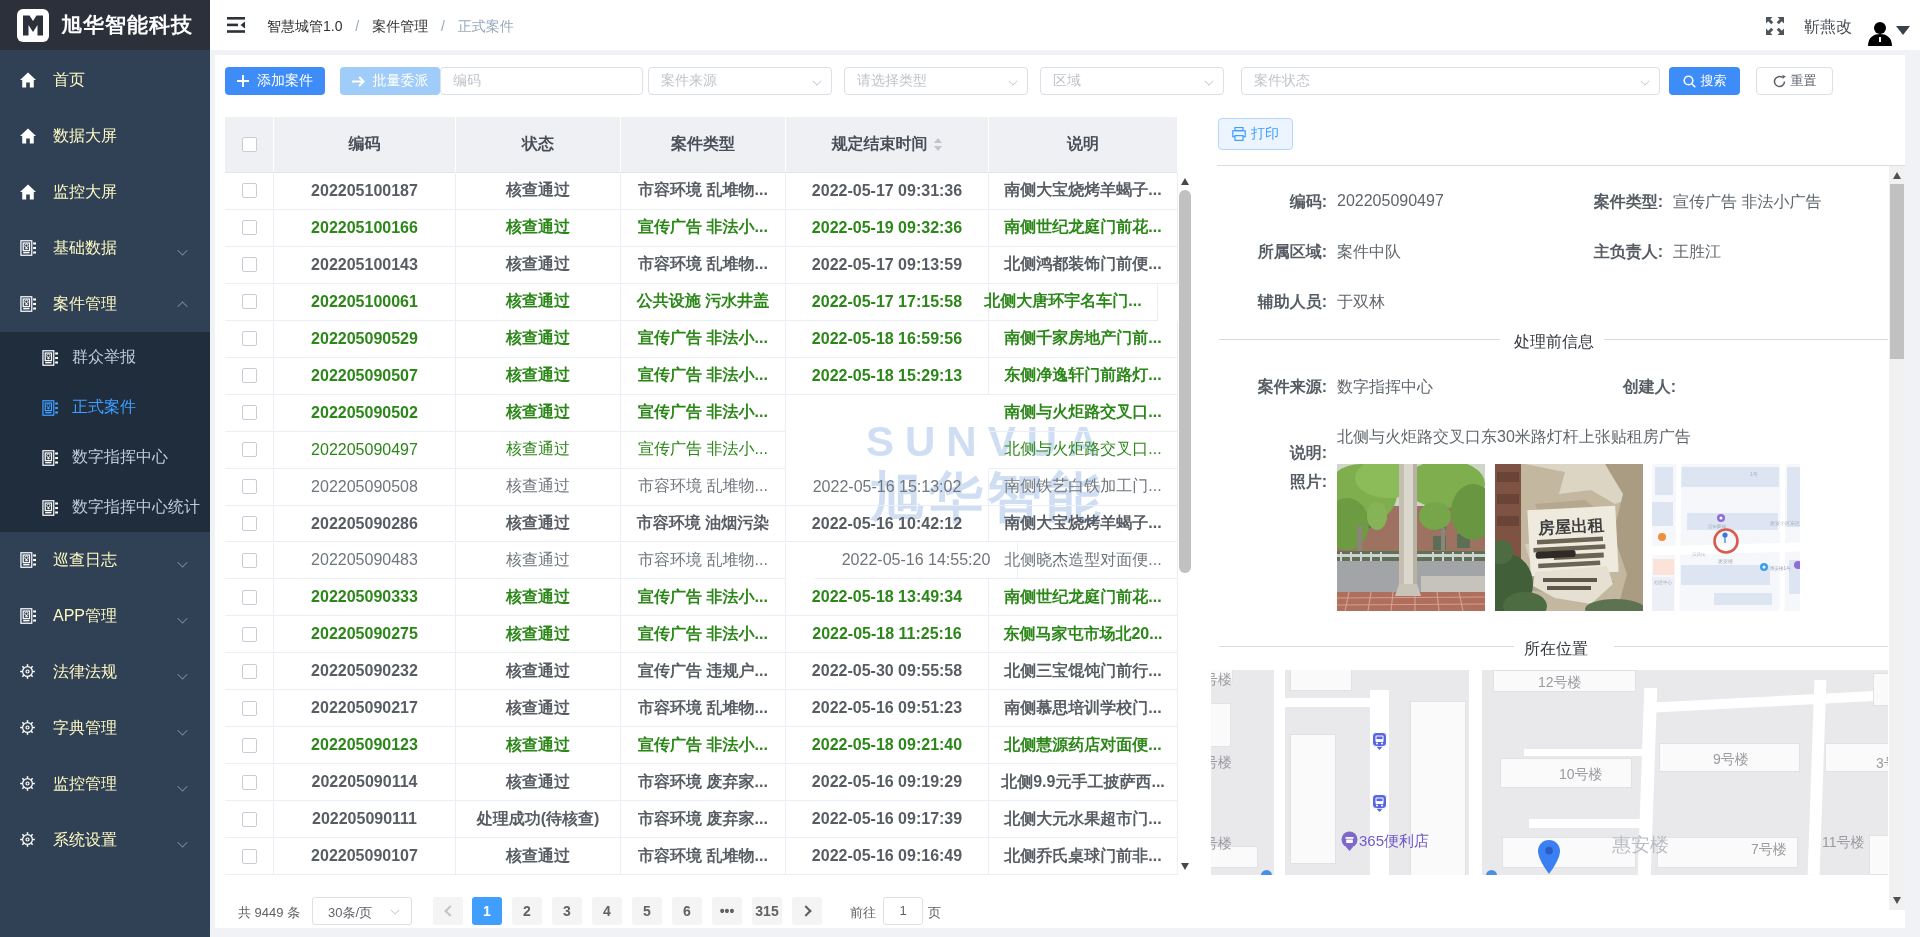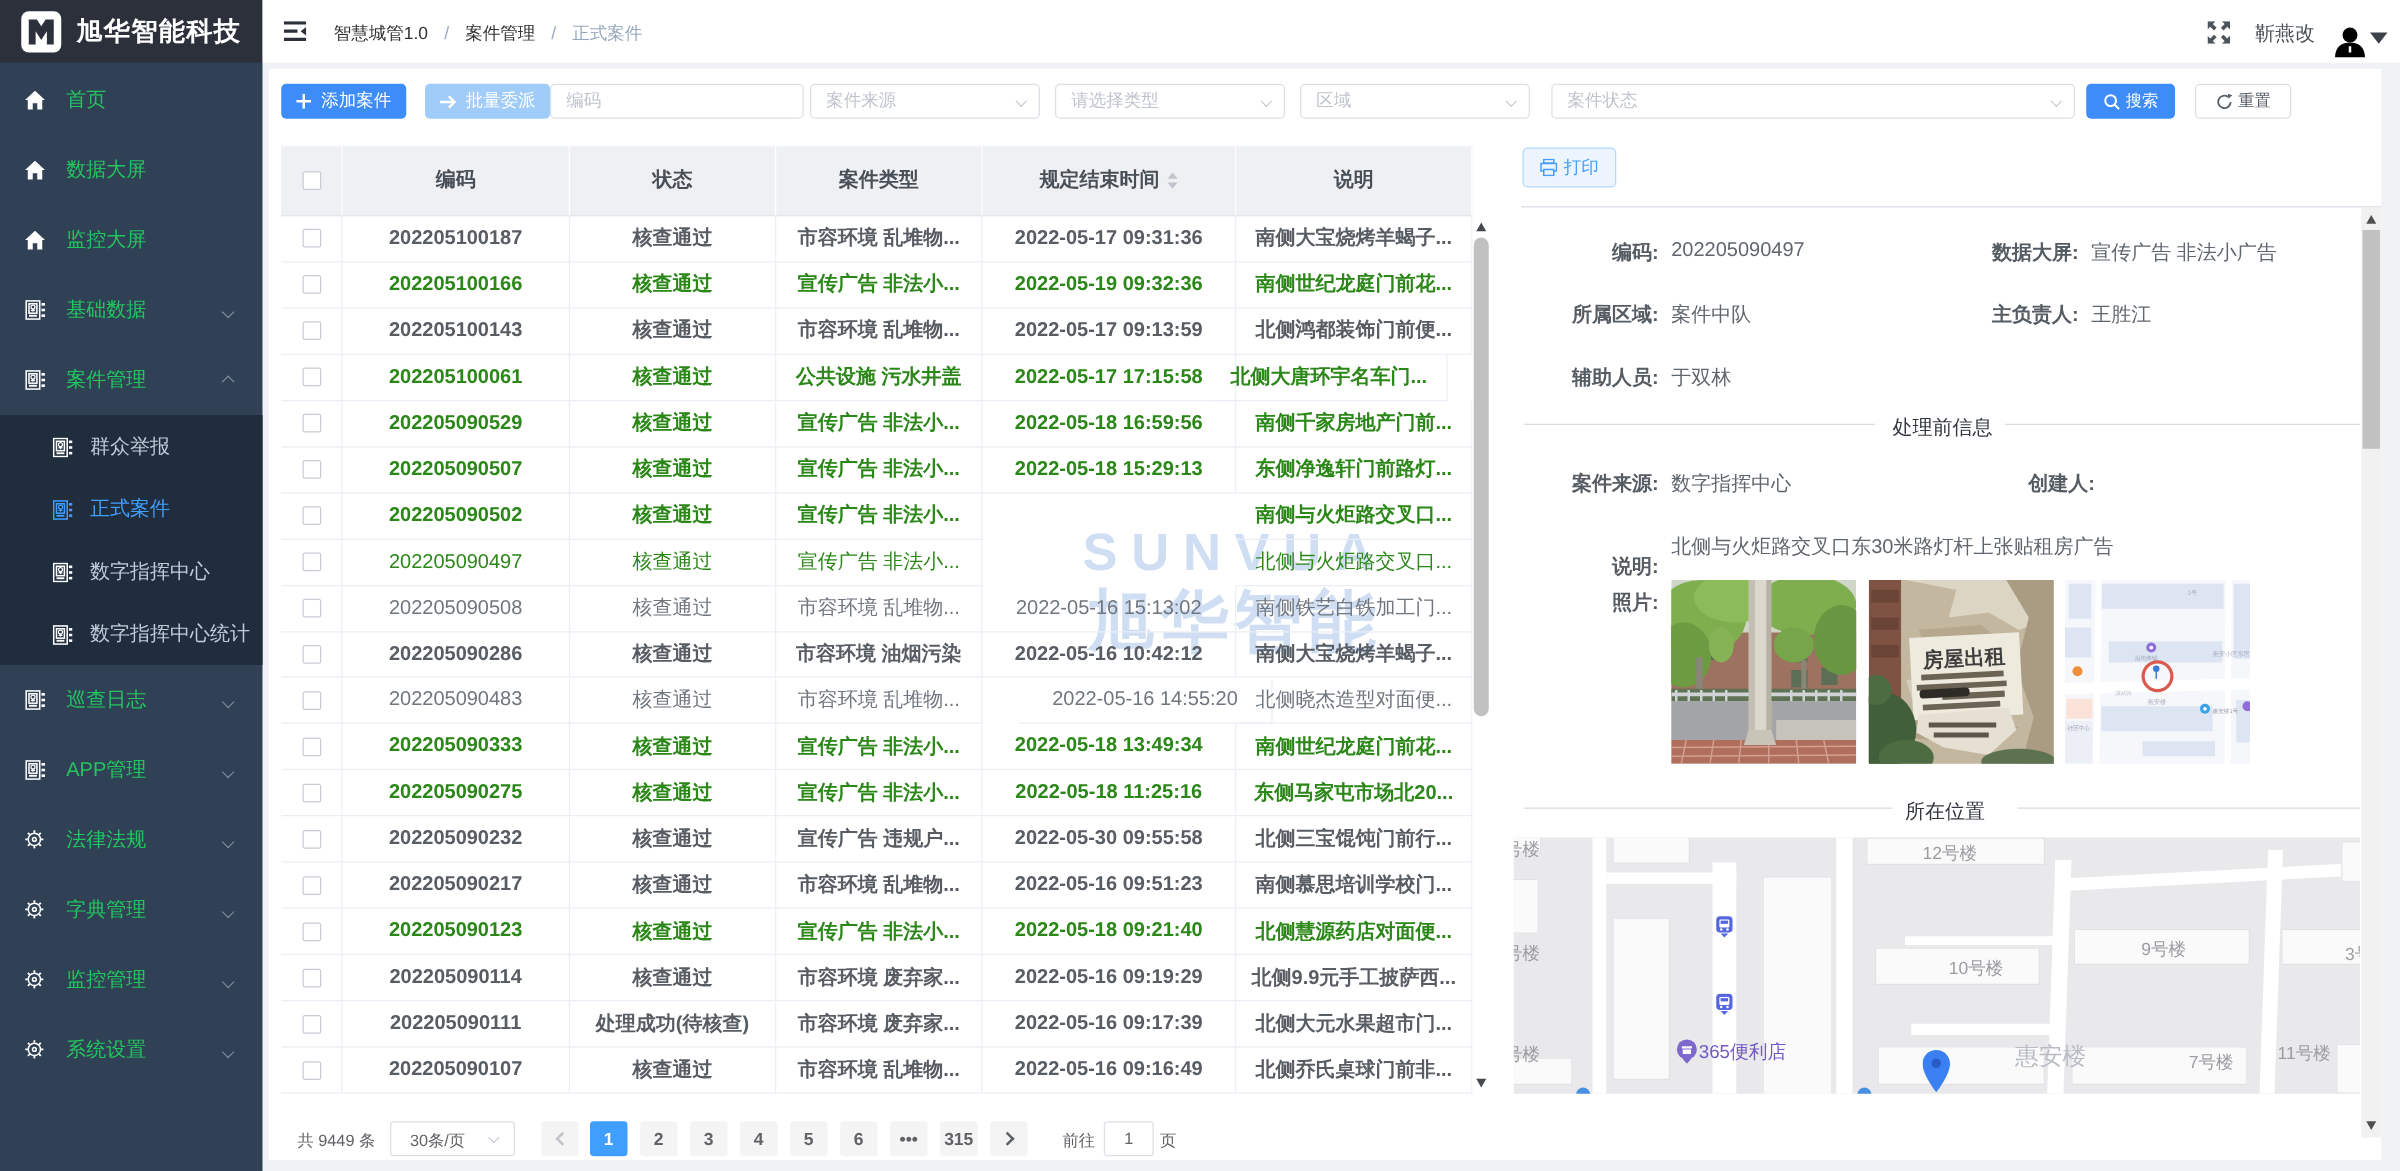--- a/index.html
+++ b/index.html
@@ -5,21 +5,21 @@
 <style>
   * { margin:0; padding:0; box-sizing:border-box; }
   html,body { width:1920px; height:937px; overflow:hidden; font-family:"Liberation Sans", sans-serif; }
   body { background:#f0f2f5; position:relative; }
 
   
   #sidebar { position:absolute; left:0; top:0; width:210px; height:937px; background:#304156; }
   #logo { position:absolute; left:0; top:0; width:210px; height:50px; background:#2b303b; display:flex; align-items:center; }
   #logo .mark { width:32px; height:33px; background:#fff; border-radius:6px; margin-left:17px; position:relative; }
   #logo .title { color:#fff; font-size:21px; font-weight:bold; margin-left:12px; letter-spacing:1px; }
-  .mi { position:absolute; left:0; width:210px; height:56px; display:flex; align-items:center; color:#22c55e; font-size:16px; }
+  .mi { position:absolute; left:0; width:210px; height:56px; display:flex; align-items:center; color:#fef9c3; font-size:16px; }
   .mi .ic { position:absolute; left:20px; width:16px; height:16px; }
   .mi .tx { position:absolute; left:53px; }
   .mi .ar { position:absolute; left:178px; top:50%; margin-top:-7px; }
   .smw { position:absolute; left:0; width:210px; background:#1f2d3d; }
   .smi { position:absolute; left:0; width:210px; height:50px; display:flex; align-items:center; color:#bfcbd9; font-size:16px; }
   .smi .ic { position:absolute; left:42px; width:15px; height:15px; }
   .smi .tx { position:absolute; left:72px; }
   .smi.act { color:#409eff; }
   .chev { display:inline-block; width:9px; height:9px; border-right:1.5px solid #8b98a9; border-bottom:1.5px solid #8b98a9; }
   .chev.down { transform:rotate(45deg) scale(0.8); }
@@ -619,21 +619,21 @@
       <svg width="14" height="14" viewBox="0 0 14 14" style="margin-right:5px">
         <rect x="3" y="0.5" width="8" height="3" fill="none" stroke="#409eff" stroke-width="1.2"></rect>
         <rect x="0.8" y="3.8" width="12.4" height="6" fill="none" stroke="#409eff" stroke-width="1.2"></rect>
         <rect x="3" y="8.6" width="8" height="4.8" fill="#ecf5ff" stroke="#409eff" stroke-width="1.2"></rect>
       </svg>打印
     </div>
     <div class="divline" style="left:6px;top:110px;width:688px;"></div>
     <div id="dfields">
         <div class="fld lbl" style="left:20px;top:137px;width:96px;text-align:right;">编码:</div>
         <div class="fld val" style="left:126px;top:137px;">202205090497</div>
-        <div class="fld lbl" style="left:330px;top:137px;width:122px;text-align:right;">数据大屏:</div>
+        <div class="fld lbl" style="left:330px;top:137px;width:122px;text-align:right;">案件类型:</div>
         <div class="fld val" style="left:462px;top:137px;">宣传广告 非法小广告</div>
         <div class="fld lbl" style="left:20px;top:187px;width:96px;text-align:right;">所属区域:</div>
         <div class="fld val" style="left:126px;top:187px;">案件中队</div>
         <div class="fld lbl" style="left:330px;top:187px;width:122px;text-align:right;">主负责人:</div>
         <div class="fld val" style="left:462px;top:187px;">王胜江</div>
         <div class="fld lbl" style="left:20px;top:237px;width:96px;text-align:right;">辅助人员:</div>
         <div class="fld val" style="left:126px;top:237px;">于双林</div>
         <div class="divline" style="left:8px;top:284px;width:281px;"></div>
 <div class="divtxt" style="left:303px;top:277px;">处理前信息</div>
 <div class="divline" style="left:393px;top:284px;width:284px;"></div>

